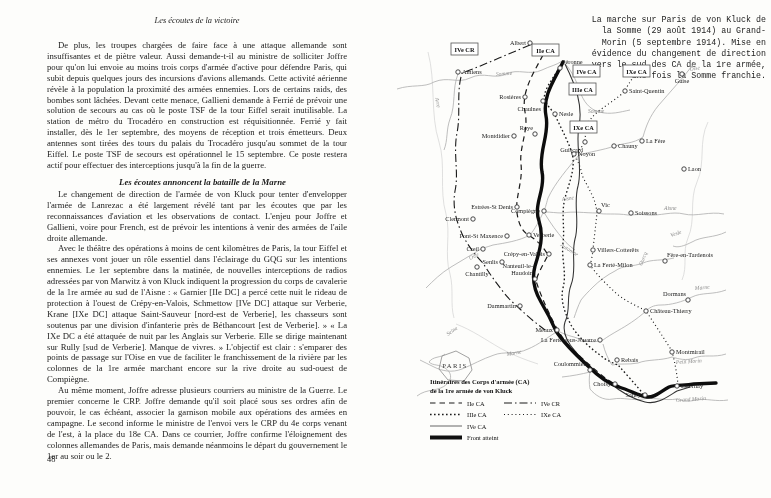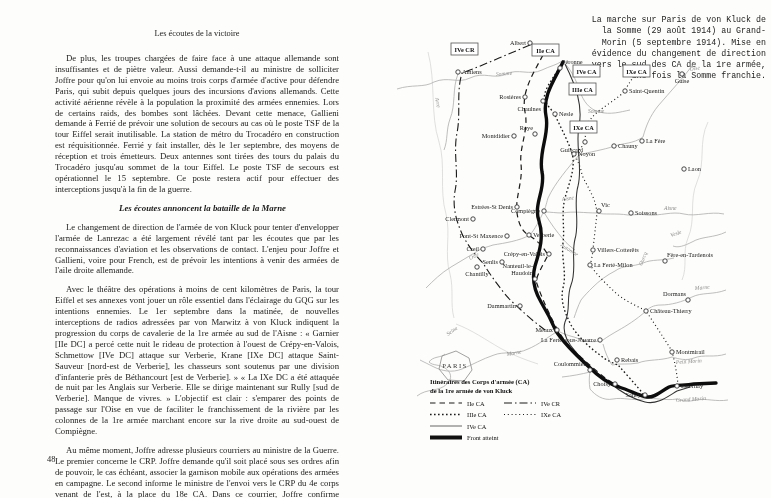--- a/index.html
+++ b/index.html
@@ -5,22 +5,22 @@
   html,body{margin:0;padding:0;}
   body{
     position:relative;
     width:771px;height:498px;
     background:#fdfdfb;
     font-family:"Liberation Serif","DejaVu Serif",serif;
     color:#1c1c1c;
     overflow:hidden;
   }
   .left-page{position:absolute;left:47px;top:16px;width:300px;}
-  .running-head{text-align:center;font-size:8.4px;color:#222;margin-bottom:15px;margin-top:13px;}
-  .para{font-size:8.7px;line-height:10.9px;text-align:justify;text-indent:11px;margin:8px;}
+  .running-head{text-align:center;font-style:italic;font-size:8.4px;color:#222;margin-bottom:15px;}
+  .para{font-size:8.7px;line-height:10.9px;text-align:justify;text-indent:11px;margin:0;}
   .section-heading{font-size:8.8px;font-weight:bold;font-style:italic;margin:6px 0 1px 0;text-indent:11px;line-height:11px;text-align:center;}
   .page-number{position:absolute;left:47px;top:455px;width:300px;text-align:left;font-size:8.4px;}
   .caption{position:absolute;left:582px;top:14px;width:184px;text-align:right;font-size:8.3px;line-height:11.3px;color:#222;font-family:Liberation Mono, monospace;}
   svg.map{position:absolute;left:392px;top:34px;}
   .river{fill:none;stroke:#adadad;stroke-width:0.8;}
   .boundary{fill:none;stroke:#d2d2d2;stroke-width:0.7;}
   .route{fill:none;stroke:#1a1a1a;}
   .route.dashed{stroke-dasharray:5.5 4;stroke-width:1.2;}
   .route.dotted{stroke-dasharray:1.6 2.4;stroke-width:1.35;}
   .route.finedot{stroke-dasharray:1 2.8;stroke-width:1.15;}

